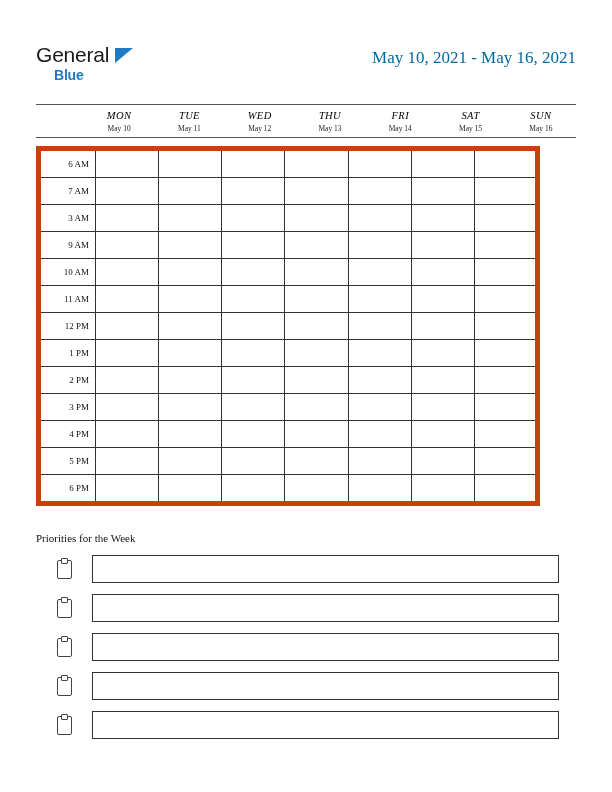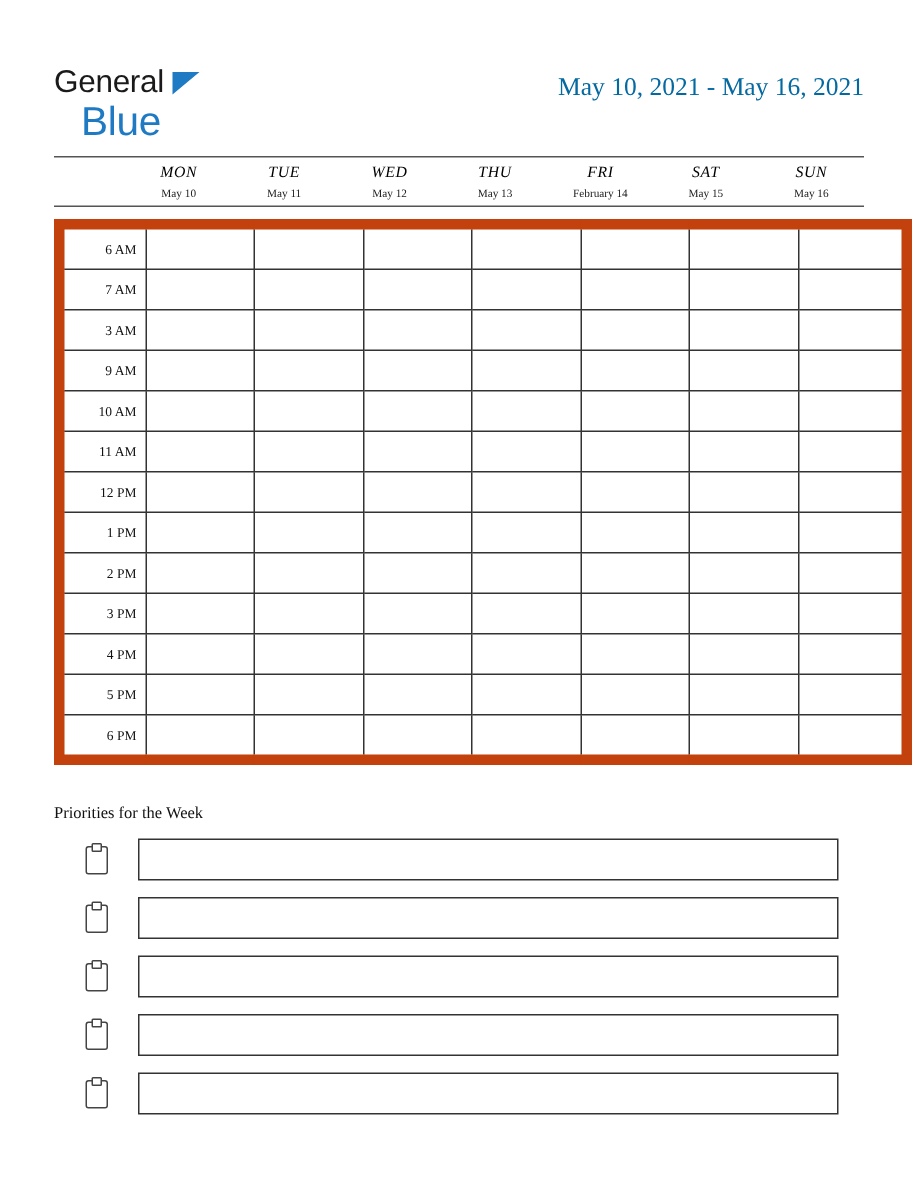--- a/index.html
+++ b/index.html
@@ -52,22 +52,22 @@
   }
   .logo-mark {
     width: 0;
     height: 0;
     border-left: 18px solid #1f7ac4;
     border-bottom: 15px solid transparent;
     margin-left: 2px;
     margin-top: 1px;
   }
   .logo-blue {
-    font-size: 27px;
-    font-weight: normal;
+    font-size: 14px;
+    font-weight: bold;
     color: #1f7ac4;
     line-height: 1;
     margin-top: 3px;
     margin-left: 18px;
     letter-spacing: -0.2px;
   }
   .title-block {
     text-align: right;
     padding-top: 2px;
   }
@@ -112,23 +112,23 @@
     color: #222;
   }
   .rule2 {
     border-top: 1px solid #555;
     margin-top: 2px;
     width: 540px;
   }
 
   
   .timegrid {
-    width: 572px;
+    width: 504px;
     margin-top: 8px;
-    border: 7px solid #c2410c;
+    border: 5px solid #c2410c;
     border-collapse: collapse;
     table-layout: fixed;
   }
   .timegrid td {
     border: 1px solid #333;
     height: 26px;
     padding: 0;
   }
   .timegrid td.timecell {
     width: 48px;
@@ -220,21 +220,21 @@
     <div class="day-col">
       <div class="day-name">WED</div>
       <div class="day-date">May 12</div>
     </div>
     <div class="day-col">
       <div class="day-name">THU</div>
       <div class="day-date">May 13</div>
     </div>
     <div class="day-col">
       <div class="day-name">FRI</div>
-      <div class="day-date">February 14</div>
+      <div class="day-date">May 14</div>
     </div>
     <div class="day-col">
       <div class="day-name">SAT</div>
       <div class="day-date">May 15</div>
     </div>
     <div class="day-col">
       <div class="day-name">SUN</div>
       <div class="day-date">May 16</div>
     </div>
   </div>

